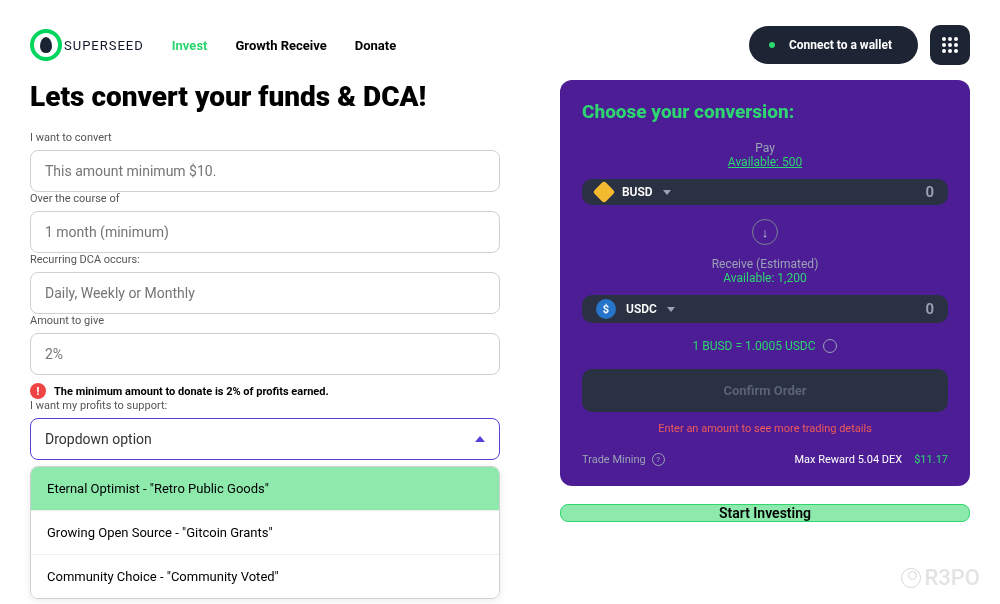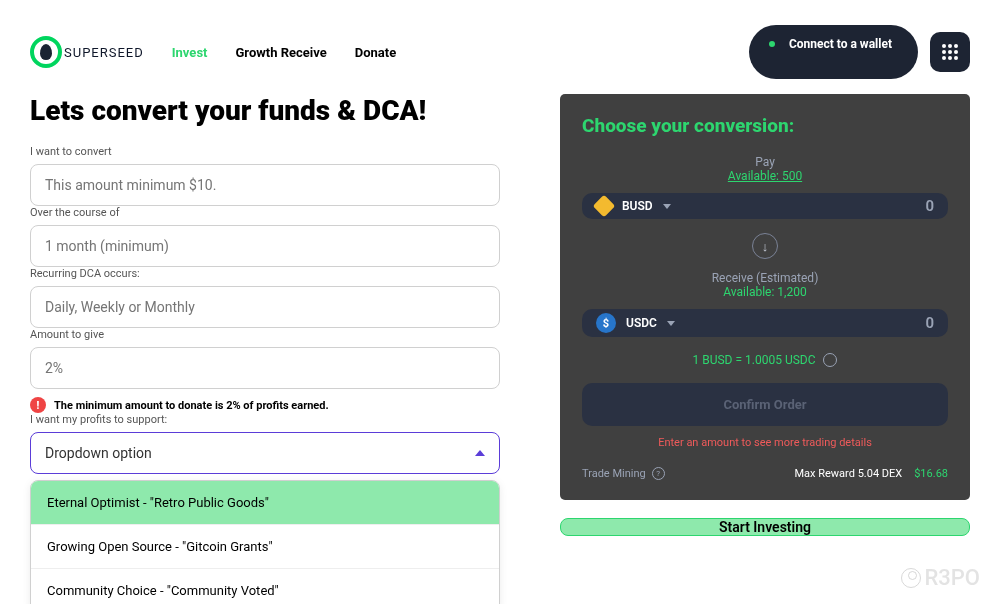--- a/index.html
+++ b/index.html
@@ -7,21 +7,21 @@
 
 
 .header { display: flex; align-items: center; padding: 25px 30px 15px 30px; }
 .logo-circle { width: 32px; height: 32px; border: 4px solid #00d55e; border-radius: 50%; display: flex; align-items: center; justify-content: center; }
 .leaf { width: 12px; height: 16px; background: #1a2332; border-radius: 50% 50% 50% 50% / 60% 60% 40% 40%; }
 .brand { font-weight: 400; color: #0f172a; letter-spacing: 1px; font-size: 13px; margin-left: 2px; }
 .nav { display: flex; gap: 28px; margin-left: 28px; }
 .nav a { text-decoration: none; font-size: 13px; font-weight: 700; color: #000; }
 .nav a.active { color: #2dd66f; }
 .header-right { margin-left: auto; display: flex; gap: 12px; align-items: center; }
-.connect-btn { background: #1d2433; color: #fff; border: none; border-radius: 30px; padding: 12px 26px 28px 20px; font-size: 12px; font-weight: 700; display: flex; align-items: center; gap: 14px; cursor: pointer; }
+.connect-btn { background: #1d2433; color: #fff; border: none; border-radius: 30px; padding: 12px 26px 12px 20px; font-size: 12px; font-weight: 700; display: flex; align-items: center; gap: 14px; cursor: pointer; }
 .dot { width: 6px; height: 6px; background: #2dd66f; border-radius: 50%; }
 .menu-btn { width: 40px; height: 40px; background: #1d2433; border-radius: 10px; display: flex; align-items: center; justify-content: center; cursor: pointer; }
 .grid9 { display: grid; grid-template-columns: repeat(3, 4px); grid-template-rows: repeat(3, 4px); gap: 2px; }
 .grid9 span { background: #fff; border-radius: 50%; }
 
 
 .main { display: flex; padding: 0 30px; gap: 40px; }
 .left { flex: 0 0 470px; }
 .right { flex: 0 0 410px; margin-left: auto; }
 
@@ -33,21 +33,21 @@
 .chevron-up { width: 0; height: 0; border-left: 5px solid transparent; border-right: 5px solid transparent; border-bottom: 6px solid #5b3dd8; }
 .warn-row { display: flex; align-items: center; gap: 8px; margin-top: 8px; }
 .warn-icon { width: 16px; height: 16px; background: #ef4444; border-radius: 50%; color: #fff; font-size: 10px; font-weight: 900; display: flex; align-items: center; justify-content: center; }
 .warn-text { font-size: 11px; font-weight: 700; }
 .dropdown { border: 1px solid #d0d0d0; border-radius: 8px; overflow: hidden; margin-top: 6px; box-shadow: 0 2px 8px rgba(0,0,0,0.08); }
 .dd-opt { padding: 14px 16px; font-size: 13px; background: #fff; border-bottom: 1px solid #eee; cursor: pointer; }
 .dd-opt:last-child { border-bottom: none; }
 .dd-opt.sel { background: #8ee9ac; }
 
 
-.panel { background: #404040; border-radius: 5px; padding: 20px 22px; color: #fff; }
+.panel { background: #4c1d95; border-radius: 12px; padding: 20px 22px; color: #fff; }
 .panel-title { color: #2dd66f; font-size: 19px; font-weight: 800; margin-bottom: 18px; }
 .row { display: flex; justify-content: space-between; align-items: center; font-size: 12px; flex-direction: column; }
 .muted { color: #9aa3b5; }
 .avail { color: #2dd66f; text-decoration: underline; }
 .avail2 { color: #2dd66f; }
 .token-box { background: #2a3142; border-radius: 10px; padding: 4px 14px; margin-top: 10px; display: flex; align-items: center; justify-content: space-between; }
 .token-left { display: flex; align-items: center; gap: 10px; }
 .token-icon { width: 20px; height: 20px; border-radius: 50%; }
 .busd { background: #f3ba2f; transform: rotate(45deg); border-radius: 3px; width: 16px; height: 16px; }
 .usdc { background: #2775ca; display: flex; align-items: center; justify-content: center; color: #fff; font-size: 11px; font-weight: 700; }
@@ -176,21 +176,21 @@
       </div>
 
       <button class="confirm">Confirm Order</button>
       <div class="hint">Enter an amount to see more trading details</div>
 
       <div class="divider"></div>
       <div class="tm-row" style="margin-top:16px;">
         <span>Trade Mining</span>
         <span class="tm-q">?</span>
         <span class="tm-reward">Max Reward 5.04 DEX</span>
-        <span class="tm-val">$16.68</span>
+        <span class="tm-val">$11.17</span>
       </div>
     </div>
 
     <button class="start-btn">Start Investing</button>
   </div>
 </div>
 
 <div class="watermark">
   <span class="wm-ico"></span>
   <span>R3PO</span>

